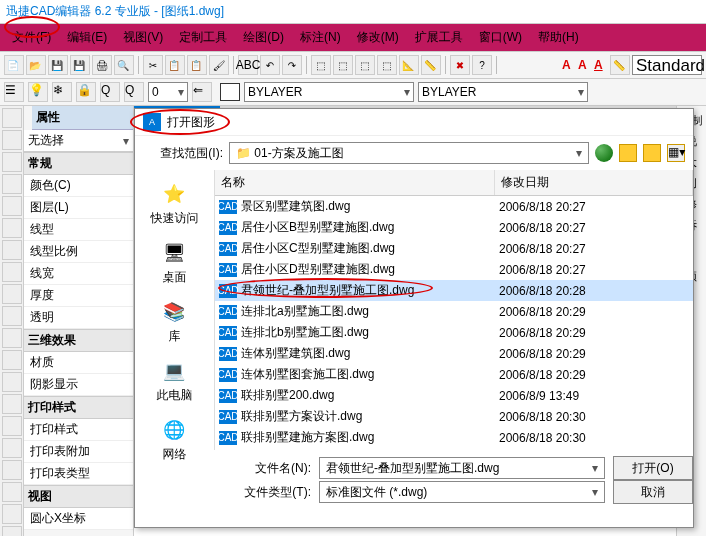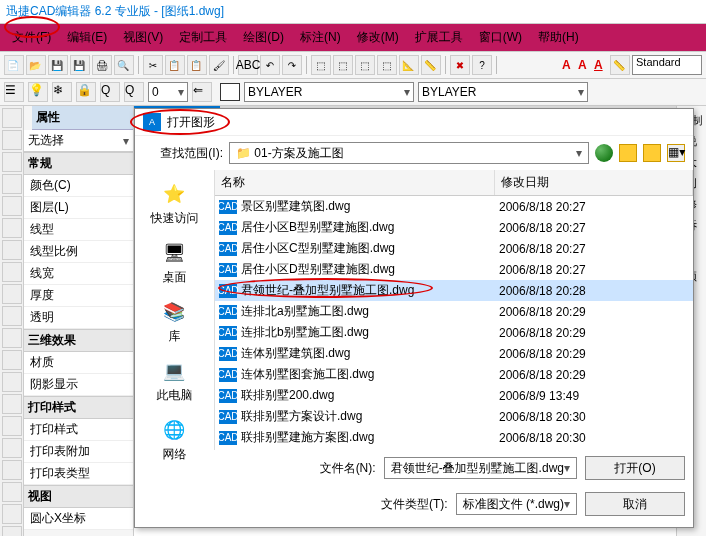--- a/index.html
+++ b/index.html
@@ -4,21 +4,21 @@
 <style>
 * { margin: 0; padding: 0; box-sizing: border-box; font-family: "Microsoft YaHei", SimSun, sans-serif; font-size: 12px; }
 body { width: 706px; height: 536px; overflow: hidden; background: #fff; position: relative; }
 .titlebar { background: #fff; color: #0078d7; padding: 3px 6px; font-size: 12px; border-bottom: 1px solid #ccc; }
 .menubar { display: flex; background: #be185d; padding: 2px 4px; border-bottom: 1px solid #ccc; }
 .menubar span { padding: 3px 8px; cursor: pointer; }
 .file-oval { position: absolute; top: 16px; left: 4px; width: 56px; height: 22px; border: 2px solid #d00; border-radius: 50%; pointer-events: none; z-index: 50; }
 .toolbar1 { display: flex; background: #f5f5f5; padding: 3px 4px; border-bottom: 1px solid #ccc; gap: 2px; align-items: center; }
 .toolbar1 .tbtn { width: 20px; height: 20px; background: #eee; border: 1px solid #ccc; display: flex; align-items: center; justify-content: center; font-size: 10px; cursor: pointer; }
 .toolbar1 .sep { width: 1px; height: 18px; background: #bbb; margin: 0 2px; }
-.toolbar1 .txtbox { width: 70px; height: 20px; border: 1px solid #888; background: #fff; padding: 0 3px; font-size: 11px; }
+.toolbar1 .txtbox { width: 70px; height: 20px; border: 1px solid #888; background: #fff; padding: 0 3px; font-size: 17px; }
 .toolbar2 { display: flex; background: #f5f5f5; padding: 3px 4px; border-bottom: 1px solid #ccc; gap: 4px; align-items: center; }
 .toolbar2 .tbtn { width: 20px; height: 20px; background: #eee; border: 1px solid #ccc; cursor: pointer; }
 .toolbar2 .colorbox { width: 20px; height: 18px; background: #fff; border: 1px solid #333; cursor: pointer; }
 .toolbar2 .combo { height: 20px; border: 1px solid #888; background: #fff; padding: 0 3px; display: flex; align-items: center; justify-content: space-between; cursor: pointer; }
 .toolbar2 .combo::after { content: "▾"; color: #555; margin-left: 4px; }
 .mainarea { display: flex; height: calc(536px - 90px); }
 .lefttools { width: 24px; background: #f0f0f0; border-right: 1px solid #ccc; display: flex; flex-direction: column; gap: 2px; padding: 2px; }
 .lefttools .lt { width: 20px; height: 20px; background: #eee; border: 1px solid #ccc; cursor: pointer; }
 .panel { width: 110px; background: #f5f5f5; border-right: 1px solid #ccc; overflow: hidden; }
 .panel-title { background: #d0e0f0; padding: 3px 4px; font-weight: bold; border-bottom: 1px solid #aac; margin-left: 8px; }
@@ -51,26 +51,26 @@
 .dlg-list-head { display: flex; border-bottom: 1px solid #ccc; background: #f5f5f5; }
 .dlg-list-head .col { padding: 4px 6px; border-right: 1px solid #ddd; }
 .dlg-list-head .col1 { width: 280px; }
 .dlg-list-head .col2 { flex: 1; }
 .dlg-file { display: flex; align-items: center; padding: 2px 4px; cursor: pointer; }
 .dlg-file.sel { background: #cce4ff; }
 .dlg-file .fico { width: 18px; height: 14px; background: #0078d7; color: #fff; font-size: 10px; display: flex; align-items: center; justify-content: center; margin-right: 4px; }
 .dlg-file .fname { width: 258px; overflow: hidden; white-space: nowrap; }
 .dlg-file .fdate { flex: 1; }
 .file-oval2 { position: absolute; top: 278px; left: 218px; width: 215px; height: 20px; border: 2px solid #d00; border-radius: 50%; pointer-events: none; z-index: 45; }
-.dlg-bottom { padding: 6px 8px; display: flex; flex-direction: column; gap: 12px; align-items: flex-end; }
+.dlg-bottom { padding: 6px 0; display: flex; flex-direction: column; gap: 0; }
 .dlg-brow { display: flex; align-items: center; gap: 8px; }
 .dlg-brow .blbl2 { width: 176px; text-align: right; }
 .dlg-brow .bcombo { flex: 1; height: 22px; border: 1px solid #888; display: flex; align-items: center; padding: 0 6px; justify-content: space-between; }
 .dlg-brow .bcombo::after { content: "▾"; color: #555; }
-.dlg-brow .bbtn { width: 100px; height: 24px; border: 1px solid #888; background: #efefef; cursor: pointer; text-align: center; line-height: 22px; }
+.dlg-brow .bbtn { width: 80px; height: 24px; border: 1px solid #888; background: #efefef; cursor: pointer; text-align: center; line-height: 22px; }
 .aa { color: #d00; font-weight: bold; }
 .ab { color: #d00; font-weight: bold; text-decoration: underline; }
 </style>
 </head>
 <body>
 
 <div class="titlebar">迅捷CAD编辑器 6.2 专业版 - [图纸1.dwg]</div>
 
 <div class="menubar" id="menubar">
     <span>文件(F)</span>

